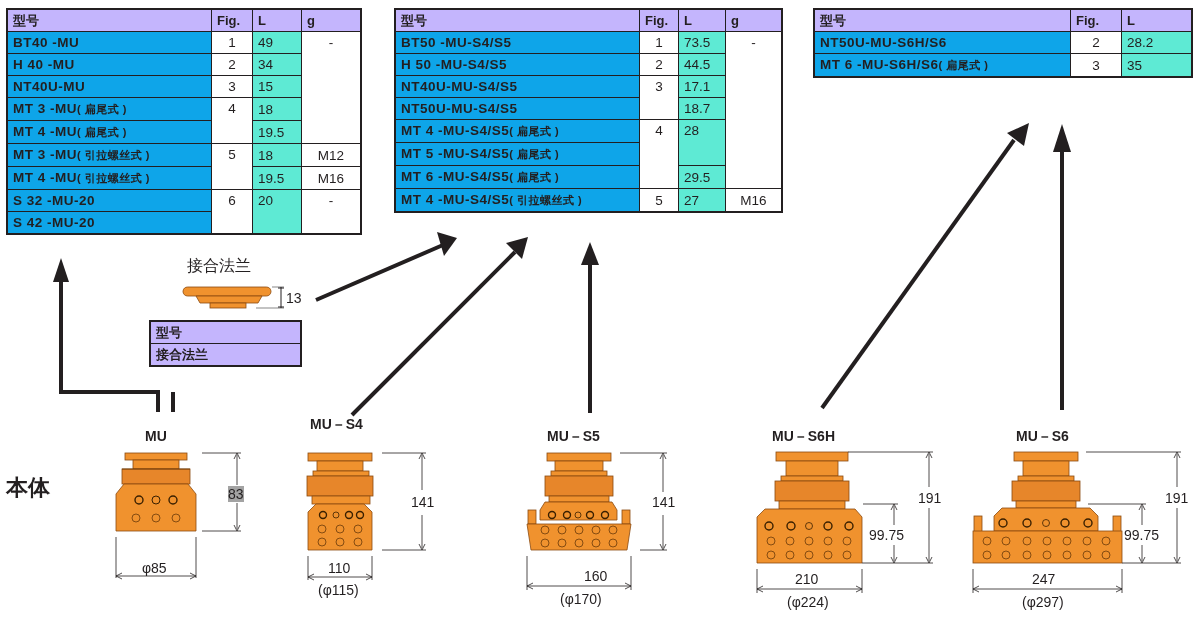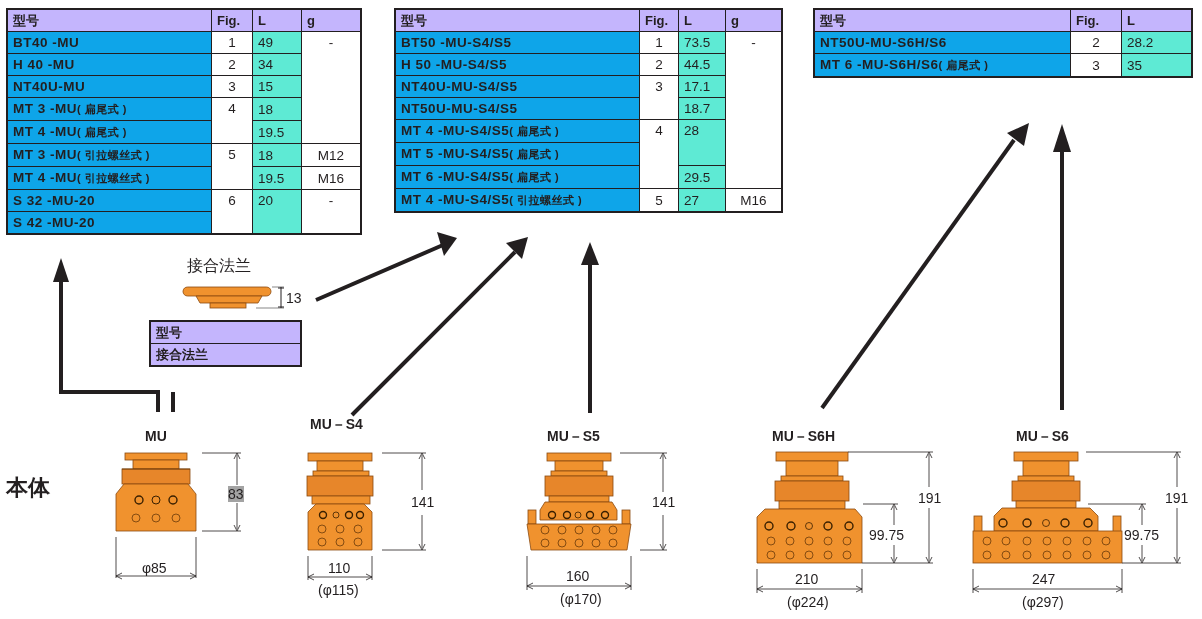--- a/index.html
+++ b/index.html
@@ -401,21 +401,21 @@
 <div class="lbl" style="left:1016px;top:428px;">MU－S6</div>
 
 <div class="dim" style="left:228px;top:486px;background:#a3a3a3;">83</div>
 <div class="dim" style="left:142px;top:560px;">φ85</div>
 
 <div class="dim" style="left:411px;top:494px;background:#fff;">141</div>
 <div class="dim" style="left:328px;top:560px;">110</div>
 <div class="dim" style="left:318px;top:582px;">(φ115)</div>
 
 <div class="dim" style="left:652px;top:494px;background:#fff;">141</div>
-<div class="dim" style="left:566px;top:568px;">160</div>
+<div class="dim" style="left:584px;top:568px;">160</div>
 <div class="dim" style="left:560px;top:591px;">(φ170)</div>
 
 <div class="dim" style="left:918px;top:490px;background:#fff;">191</div>
 <div class="dim" style="left:869px;top:527px;background:#fff;">99.75</div>
 <div class="dim" style="left:795px;top:571px;">210</div>
 <div class="dim" style="left:787px;top:594px;">(φ224)</div>
 
 <div class="dim" style="left:1165px;top:490px;background:#fff;">191</div>
 <div class="dim" style="left:1124px;top:527px;background:#fff;">99.75</div>
 <div class="dim" style="left:1032px;top:571px;">247</div>

